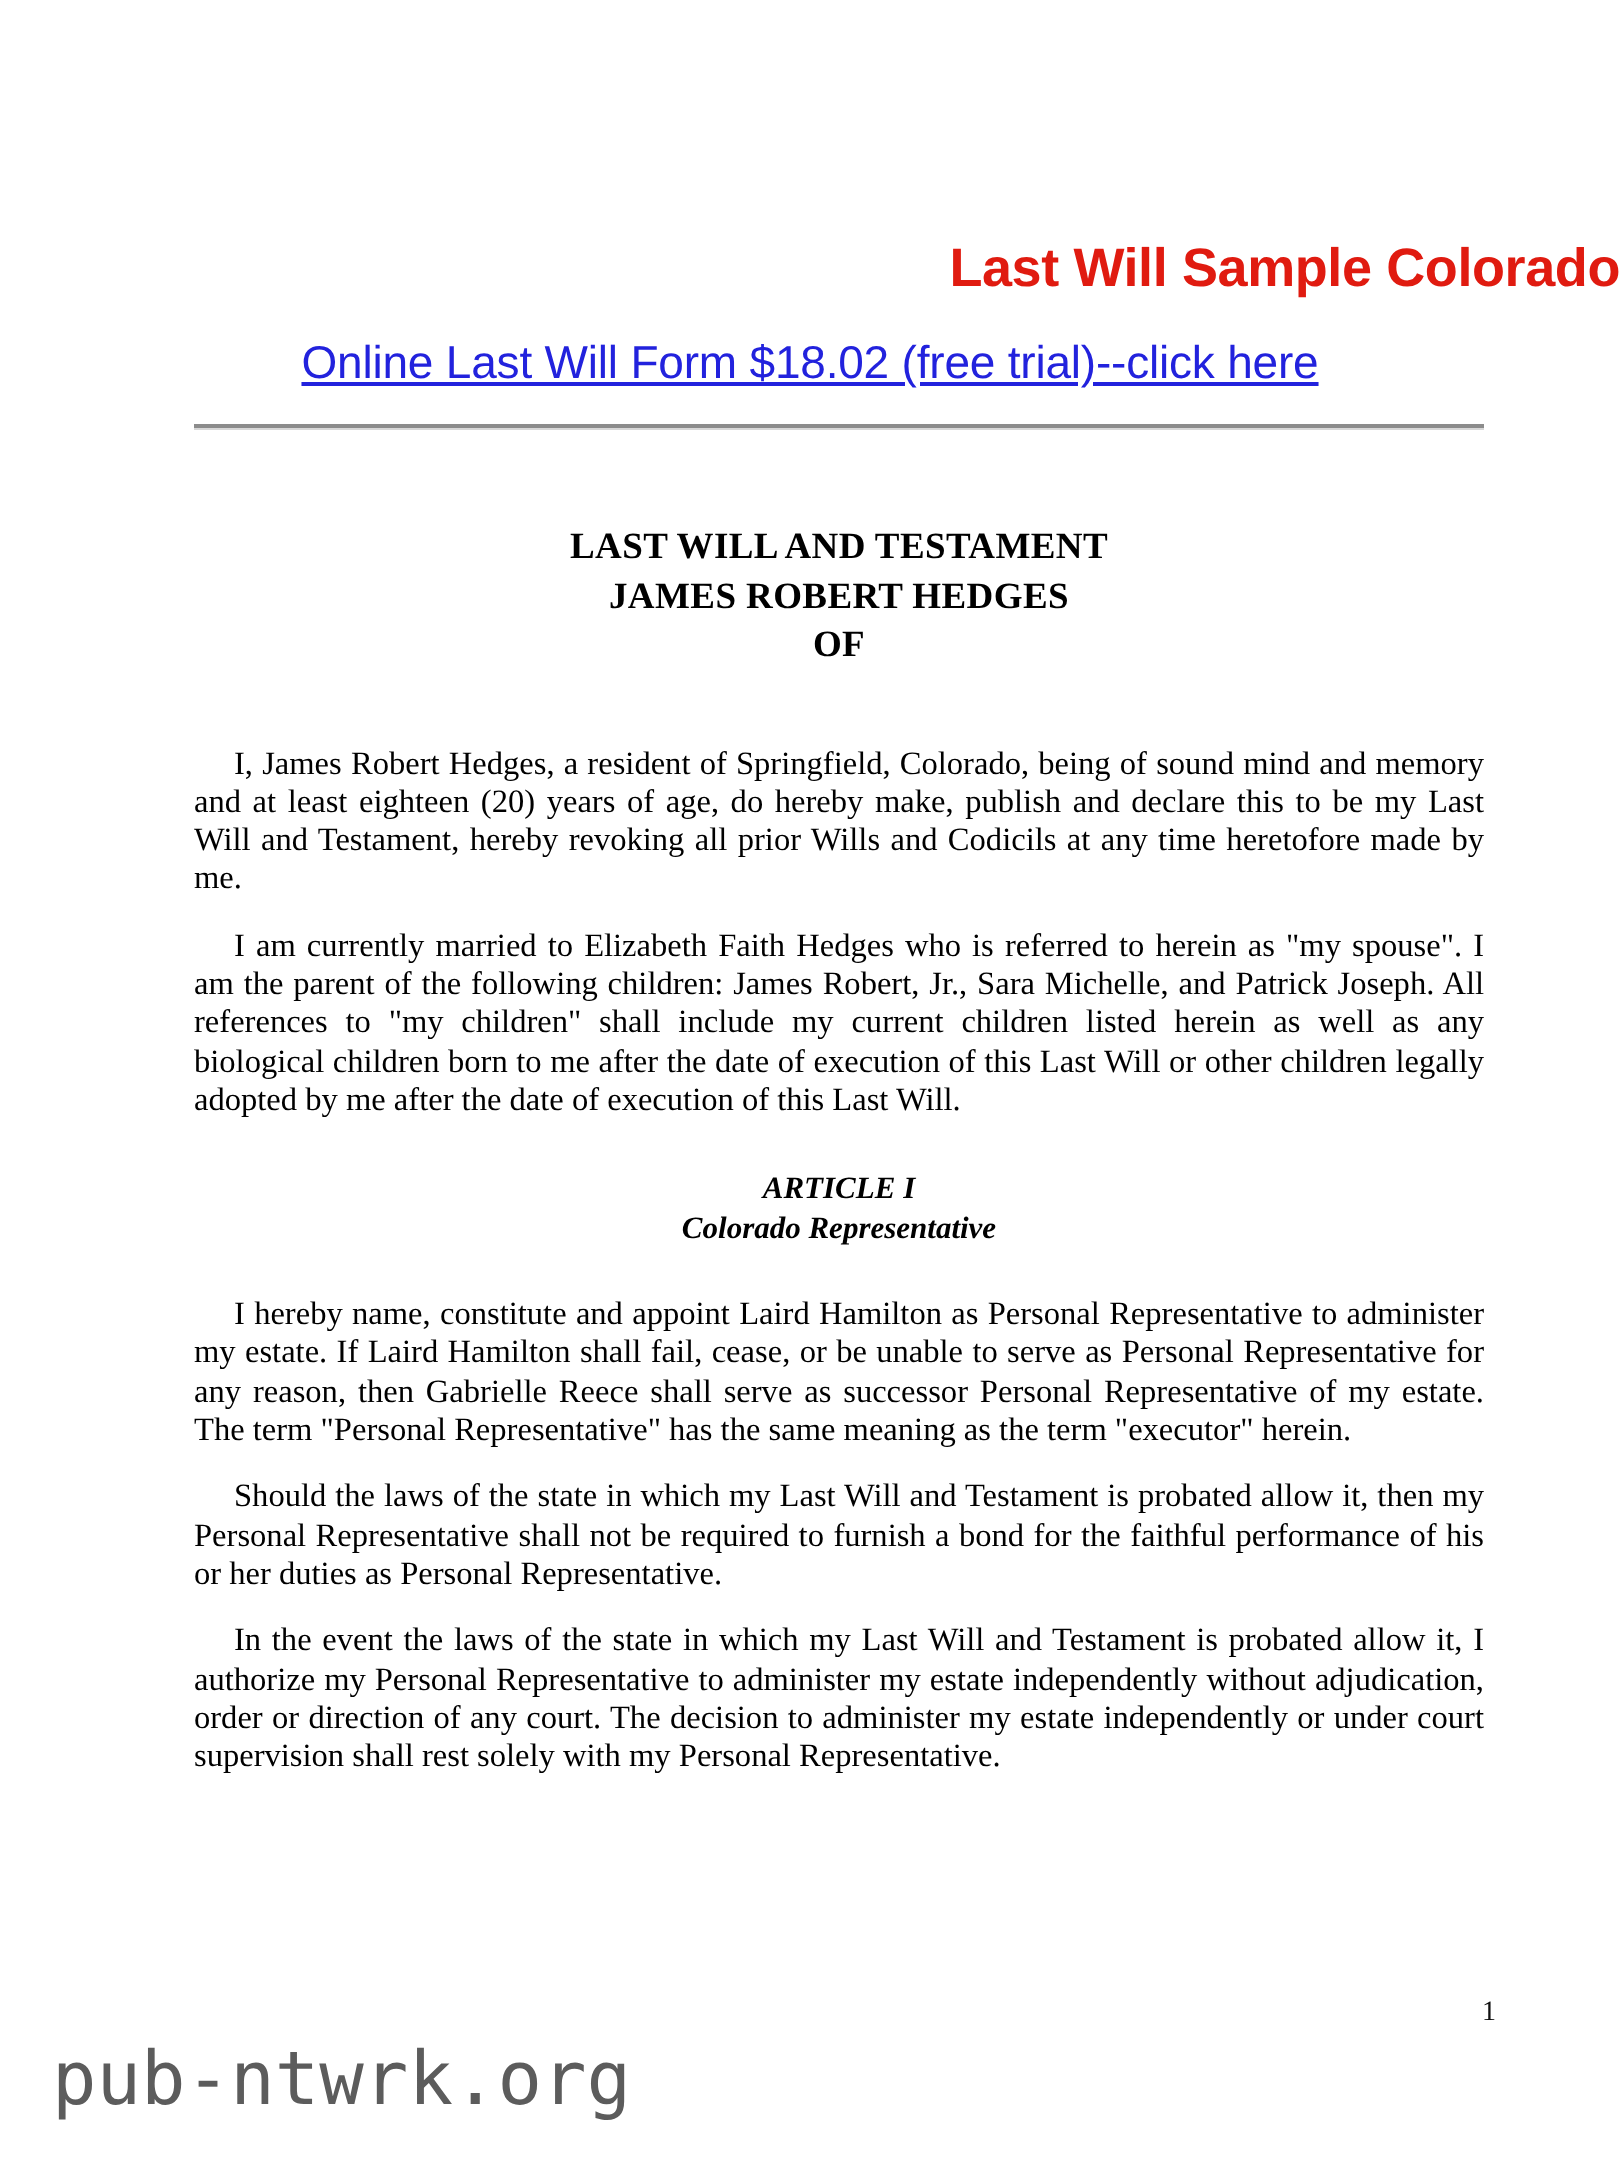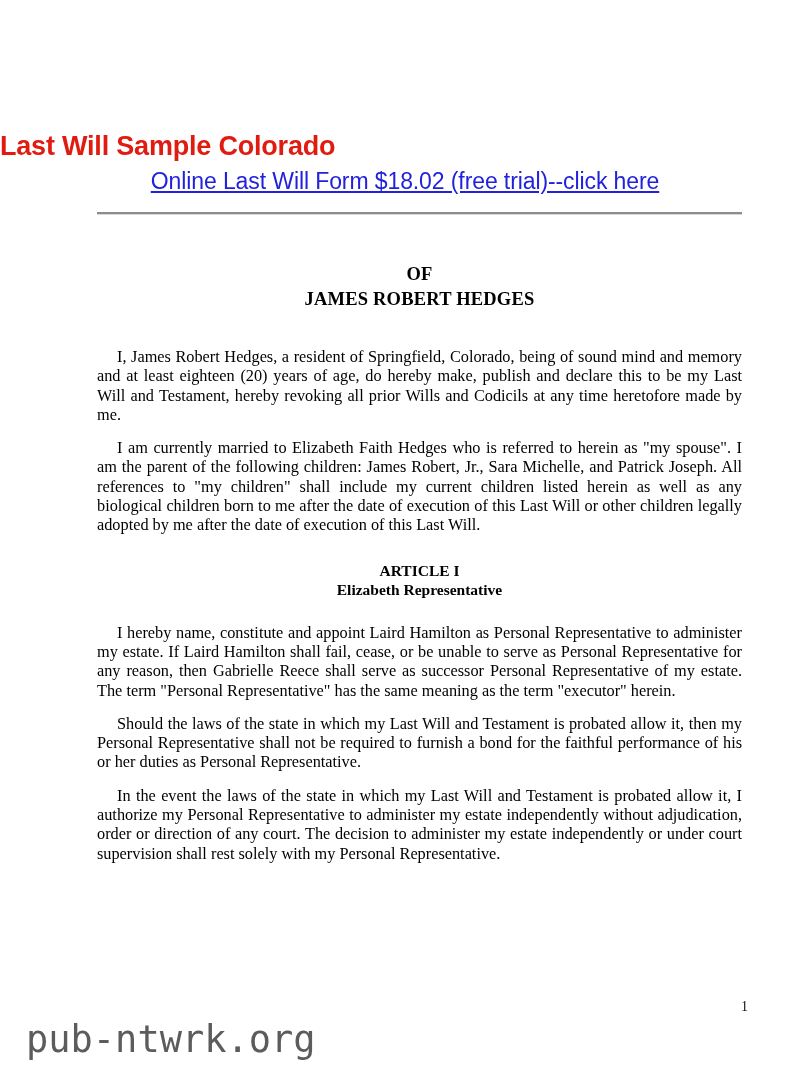--- a/index.html
+++ b/index.html
@@ -23,23 +23,23 @@
     left: 0;
     top: 0;
     width: 810px;
     height: 1080px;
   }
 
   
   .promo-title {
     position: absolute;
     left: 0;
-    top: 130px;
+    top: 118px;
     width: 810px;
-    text-align: left;
+    text-align: right;
     font-family: "Liberation Sans", "DejaVu Sans", sans-serif;
     font-weight: bold;
     font-size: 27px;
     letter-spacing: -0.2px;
     color: #e01b10;
     line-height: 32px;
   }
 
   .promo-link-wrap {
     position: absolute;
@@ -103,20 +103,21 @@
   .spacer-4 { height: 23px; }
 
   .article-head {
     text-align: center;
     font-weight: bold;
     font-size: 15.5px;
     line-height: 19.5px;
   }
   .article-head .ah {
     display: block;
+    font-style: italic;
   }
 
   
   .page-number {
     position: absolute;
     left: 0;
     top: 998px;
     width: 748px;
     text-align: right;
     font-size: 14px;
@@ -145,37 +146,38 @@
 
   <div class="promo-link-wrap">
     <a class="promo-link" href="#">Online Last Will Form $18.02 (free trial)--click here</a>
   </div>
 
   <hr class="header-rule">
 
   <div class="doc">
 
     <div class="doc-title">
+      <span class="tl">LAST WILL AND TESTAMENT</span>
+      <span class="tl">JAMES ROBERT HEDGES</span>
       <span class="tl">OF</span>
-      <span class="tl">JAMES ROBERT HEDGES</span>
     </div>
 
     <div class="spacer-1"></div>
 
     <p class="para">I, James Robert Hedges, a resident of Springfield, Colorado, being of sound mind and memory and at least eighteen (20) years of age, do hereby make, publish and declare this to be my Last Will and Testament, hereby revoking all prior Wills and Codicils at any time heretofore made by me.</p>
 
     <div class="spacer-2"></div>
 
     <p class="para">I am currently married to Elizabeth Faith Hedges who is referred to herein as "my spouse". I am the parent of the following children: James Robert, Jr., Sara Michelle, and Patrick Joseph. All references to "my children" shall include my current children listed herein as well as any biological children born to me after the date of execution of this Last Will or other children legally adopted by me after the date of execution of this Last Will.</p>
 
     <div class="spacer-3"></div>
 
     <div class="article-head">
       <span class="ah">ARTICLE I</span>
-      <span class="ah">Elizabeth Representative</span>
+      <span class="ah">Colorado Representative</span>
     </div>
 
     <div class="spacer-4"></div>
 
     <p class="para">I hereby name, constitute and appoint Laird Hamilton as Personal Representative to administer my estate. If Laird Hamilton shall fail, cease, or be unable to serve as Personal Representative for any reason, then Gabrielle Reece shall serve as successor Personal Representative of my estate. The term "Personal Representative" has the same meaning as the term "executor" herein.</p>
 
     <div class="spacer-2"></div>
 
     <p class="para">Should the laws of the state in which my Last Will and Testament is probated allow it, then my Personal Representative shall not be required to furnish a bond for the faithful performance of his or her duties as Personal Representative.</p>
 

